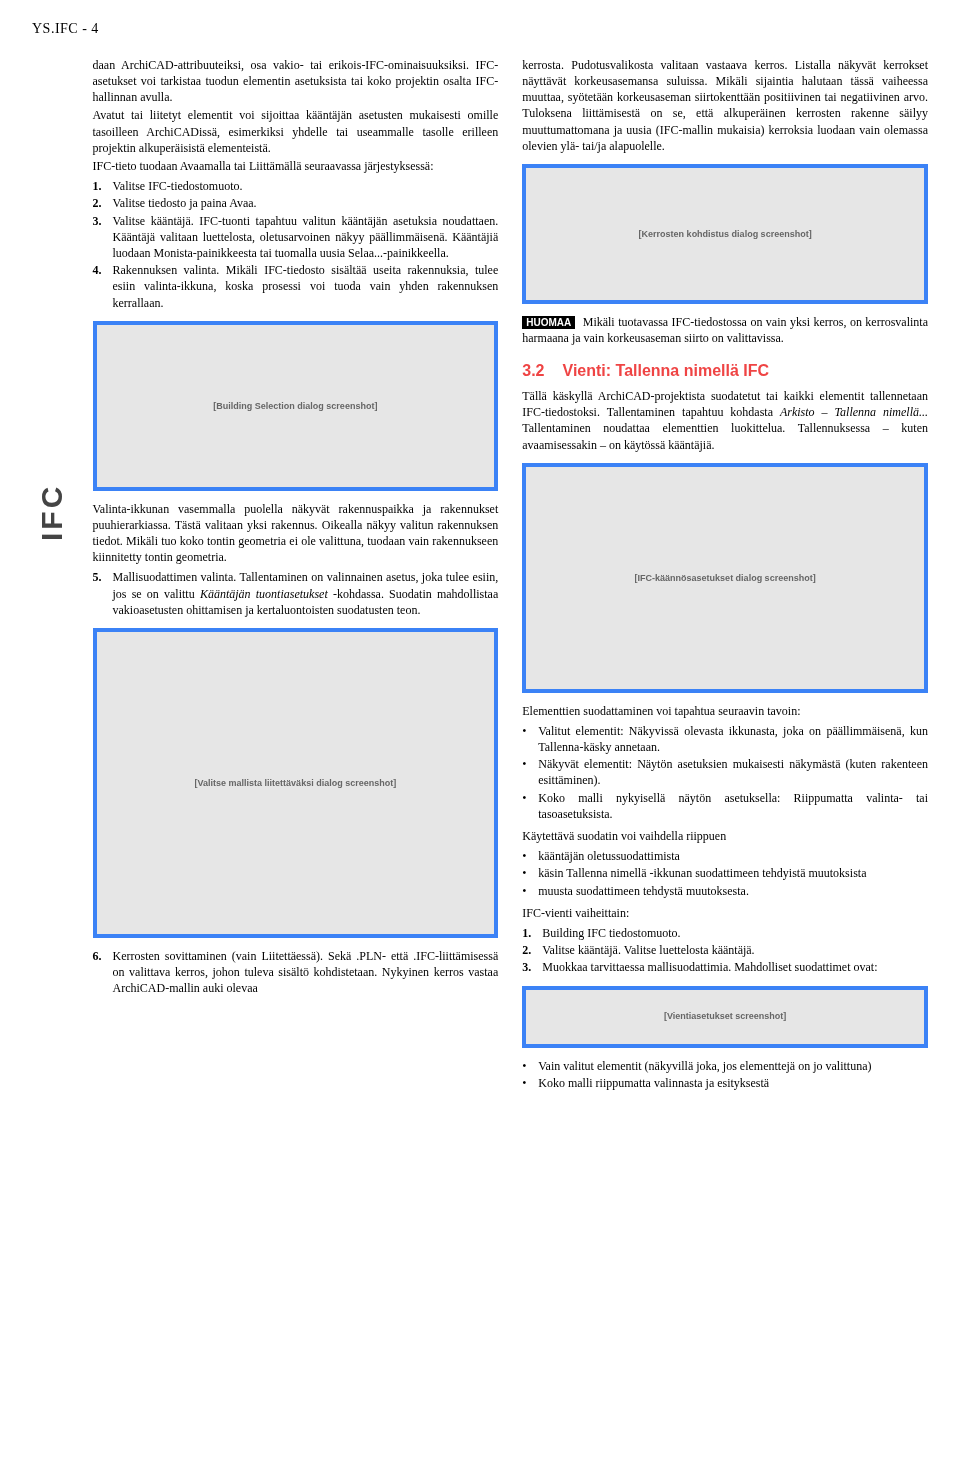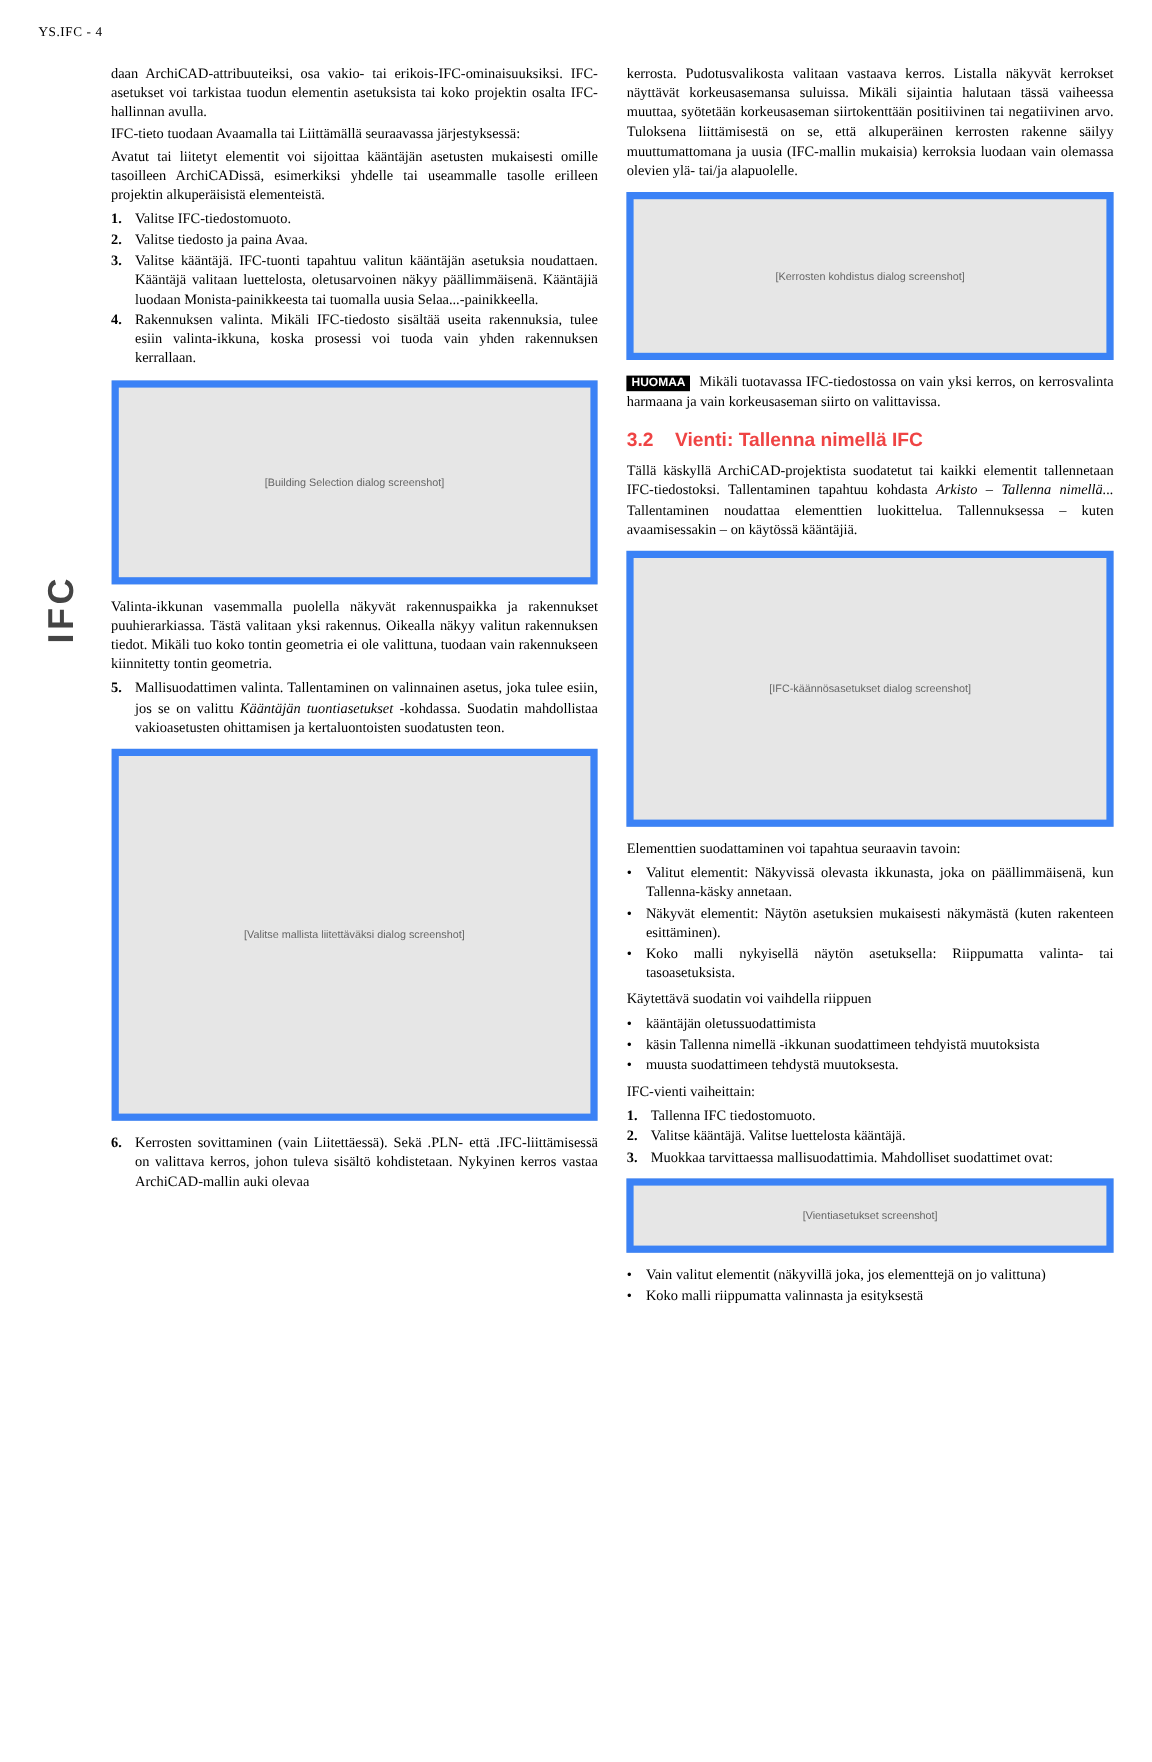--- a/index.html
+++ b/index.html
@@ -6,21 +6,21 @@
   body {
     width: 960px;
     font-family: Georgia, 'Times New Roman', serif;
     font-size: 12px;
     line-height: 1.35;
     color: #000;
     background: #fff;
     padding: 20px 32px 28px 32px;
   }
   .page-header {
-    font-size: 11px;
+    font-size: 14px;
     margin-bottom: 18px;
     letter-spacing: 0.5px;
   }
   .layout {
     display: flex;
     gap: 20px;
   }
   .side-tab {
     writing-mode: vertical-rl;
     transform: rotate(180deg);
@@ -44,28 +44,29 @@
   .num-item { display: flex; gap: 6px; margin-bottom: 1px; text-align: justify; }
   .num-item > .n { flex: 0 0 14px; font-weight: bold; }
   .num-item > .t { flex: 1; }
   .bul-list { margin: 4px 0 6px 0; }
   .bul-item { display: flex; gap: 6px; margin-bottom: 1px; text-align: justify; }
   .bul-item > .b { flex: 0 0 10px; }
   .bul-item > .t { flex: 1; }
   .italic { font-style: italic; }
   .img-ph {
     background: #e6e6e6;
-    border: 6px solid #3b82f6;
+    border: 4px solid #3b82f6;
     margin: 10px 0;
     display: flex;
     align-items: center;
     justify-content: center;
     color: #666;
     font-family: Arial, sans-serif;
     font-size: 9px;
+    font-weight: bold;
   }
   .img-ph.a { height: 170px; }
   .img-ph.b { height: 310px; }
   .img-ph.c { height: 140px; }
   .img-ph.d { height: 230px; }
   .img-ph.e { height: 62px; }
   .huomaa {
     background: #000;
     color: #fff;
     padding: 1px 4px;
@@ -88,22 +89,22 @@
 
 <div class="page-header">YS.IFC - 4</div>
 
 <div class="layout">
   <div class="side-tab">IFC</div>
 
   <div class="columns">
 
     <div class="col">
       <p>daan ArchiCAD-attribuuteiksi, osa vakio- tai erikois-IFC-ominaisuuksiksi. IFC-asetukset voi tarkistaa tuodun elementin asetuksista tai koko projektin osalta IFC-hallinnan avulla.</p>
+      <p>Avatut tai liitetyt elementit voi sijoittaa kääntäjän asetusten mukaisesti omille tasoilleen ArchiCADissä, esimerkiksi yhdelle tai useammalle tasolle erilleen projektin alkuperäisistä elementeistä.</p>
       <p>IFC-tieto tuodaan Avaamalla tai Liittämällä seuraavassa järjestyksessä:</p>
-      <p>Avatut tai liitetyt elementit voi sijoittaa kääntäjän asetusten mukaisesti omille tasoilleen ArchiCADissä, esimerkiksi yhdelle tai useammalle tasolle erilleen projektin alkuperäisistä elementeistä.</p>
 
       <div class="num-list">
         <div class="num-item">
           <div class="n">1.</div>
           <div class="t">Valitse IFC-tiedostomuoto.</div>
         </div>
         <div class="num-item">
           <div class="n">2.</div>
           <div class="t">Valitse tiedosto ja paina Avaa.</div>
         </div>
@@ -188,21 +189,21 @@
         <div class="bul-item">
             <div class="b">•</div>
             <div class="t">muusta suodattimeen tehdystä muutoksesta.</div>
           </div>
       </div>
 
       <p>IFC-vienti vaiheittain:</p>
       <div class="num-list">
         <div class="num-item">
             <div class="n">1.</div>
-            <div class="t">Tallenna IFC tiedostomuoto.</div>
+            <div class="t">Building IFC tiedostomuoto.</div>
           </div>
         <div class="num-item">
             <div class="n">2.</div>
             <div class="t">Valitse kääntäjä. Valitse luettelosta kääntäjä.</div>
           </div>
         <div class="num-item">
             <div class="n">3.</div>
             <div class="t">Muokkaa tarvittaessa mallisuodattimia. Mahdolliset suodattimet ovat:</div>
           </div>
       </div>

